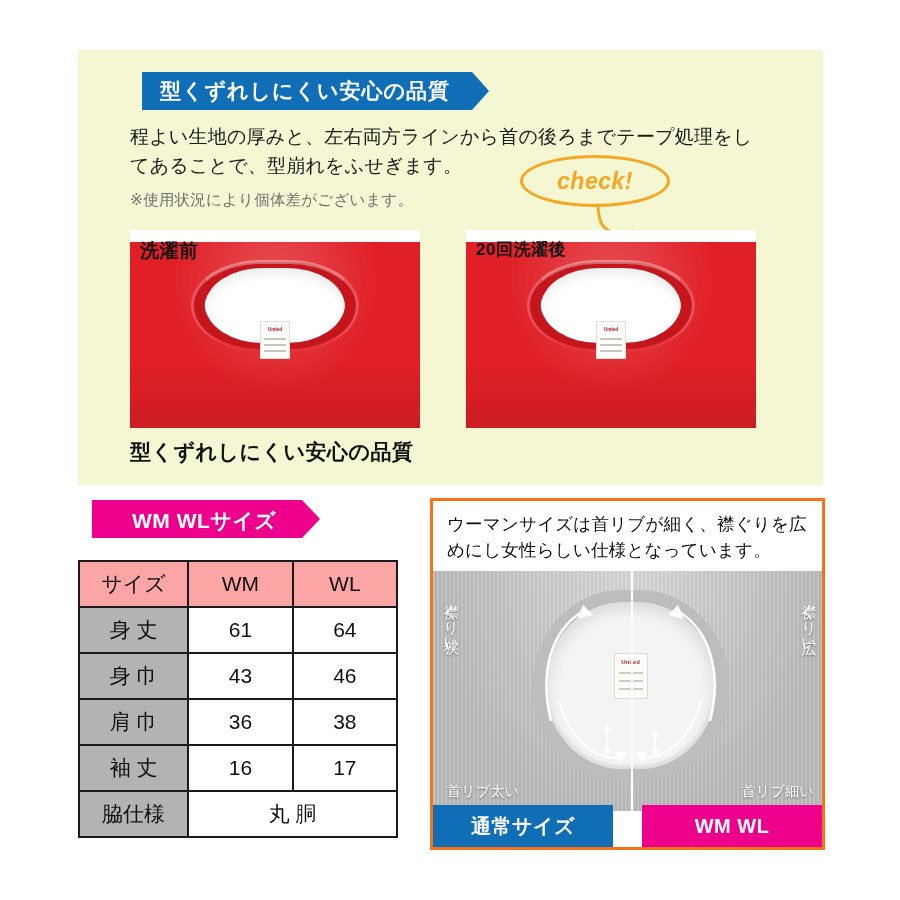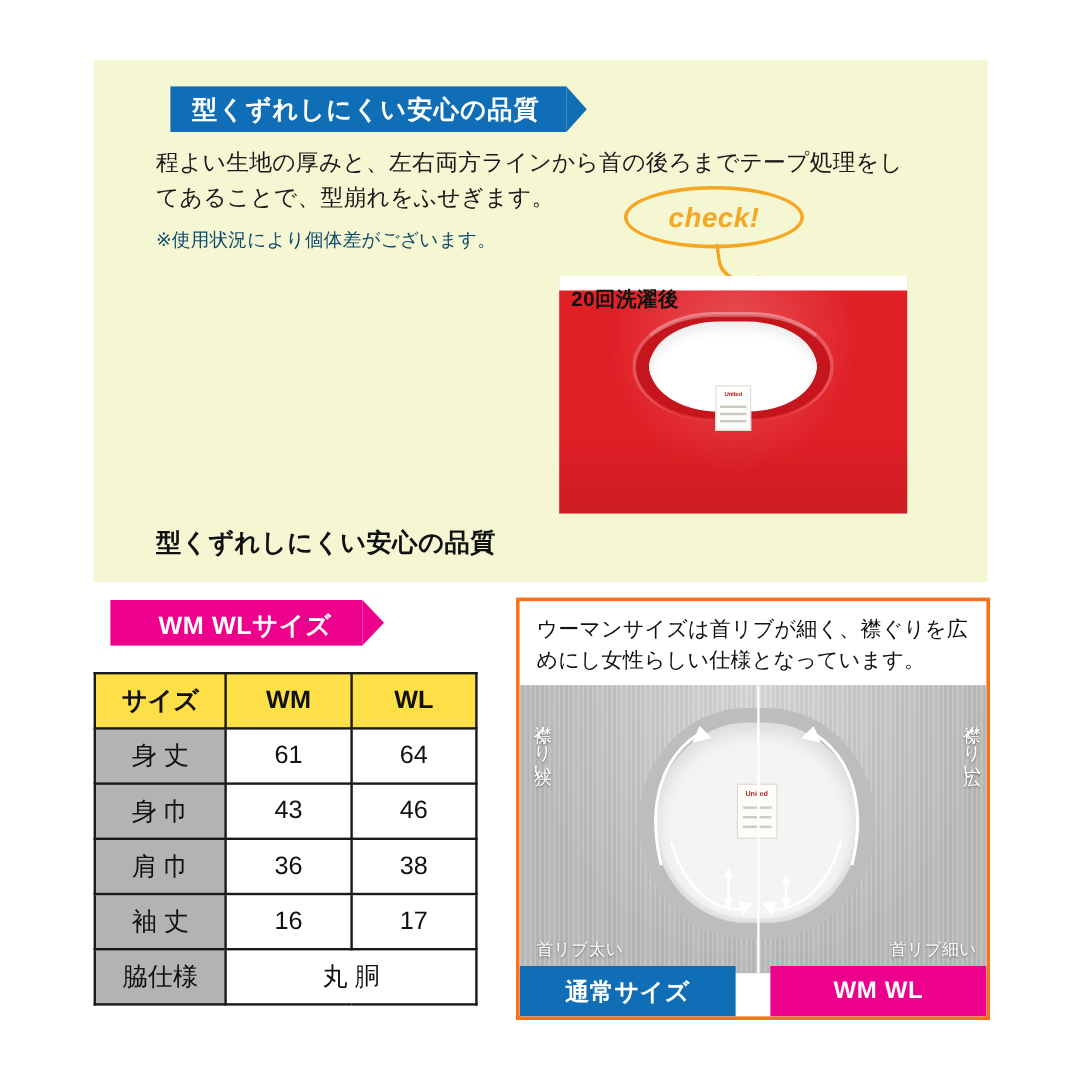--- a/index.html
+++ b/index.html
@@ -46,21 +46,21 @@
     width: 640px;
     font-size: 19px;
     line-height: 1.55;
     color: #1a1a1a;
     letter-spacing: 0.2px;
   }
   .note-text {
     position: absolute;
     left: 52px; top: 140px;
     font-size: 15.5px;
-    color: #0c4a6e;
+    color: #737373;
     letter-spacing: 0.2px;
   }
 
   
   .check-bubble {
     position: absolute;
     left: 442px; top: 105px;
     width: 150px; height: 52px;
   }
   .check-bubble .oval {
@@ -217,22 +217,22 @@
   }
   table.size-table th, table.size-table td {
     border: 2px solid #1a1a1a;
     text-align: center;
     font-size: 21px;
     height: 46px;
     color: #111;
     font-weight: normal;
   }
   table.size-table thead th {
-    background: #fde047;
-    font-weight: bold;
+    background: #fca5a5;
+    font-weight: normal;
   }
   table.size-table tbody td:first-child {
     background: #b3b3b3;
   }
   table.size-table tbody td.val { background: #ffffff; }
   .col-label { width: 110px; }
   .col-v { width: 105px; }
 
   
   .right-block {
@@ -357,20 +357,35 @@
 
   <div class="body-text">程よい生地の厚みと、左右両方ラインから首の後ろまでテープ処理をしてあることで、型崩れをふせぎます。</div>
   <div class="note-text">※使用状況により個体差がございます。</div>
 
   <div class="check-bubble">
     <div class="oval"></div>
     <div class="tail"></div>
     <div class="txt">check!</div>
   </div>
 
+  <div class="photo photo-a">
+    <div class="shirt-bg"></div>
+    <div class="shirt-body"></div>
+    <div class="shirt-shade"></div>
+    <div class="collar-outer"></div>
+    <div class="collar-inner"></div>
+    <div class="collar-hl"></div>
+    <div class="tag">
+      <div class="tname">United</div>
+      <div class="tline" style="top:16px"></div>
+      <div class="tline" style="top:22px"></div>
+      <div class="tline" style="top:28px"></div>
+    </div>
+    <div class="label">洗濯前</div>
+  </div>
 
   <div class="photo photo-b">
     <div class="shirt-bg"></div>
     <div class="shirt-body"></div>
     <div class="shirt-shade"></div>
     <div class="collar-outer"></div>
     <div class="collar-inner"></div>
     <div class="collar-hl"></div>
     <div class="tag">
       <div class="tname">United</div>

